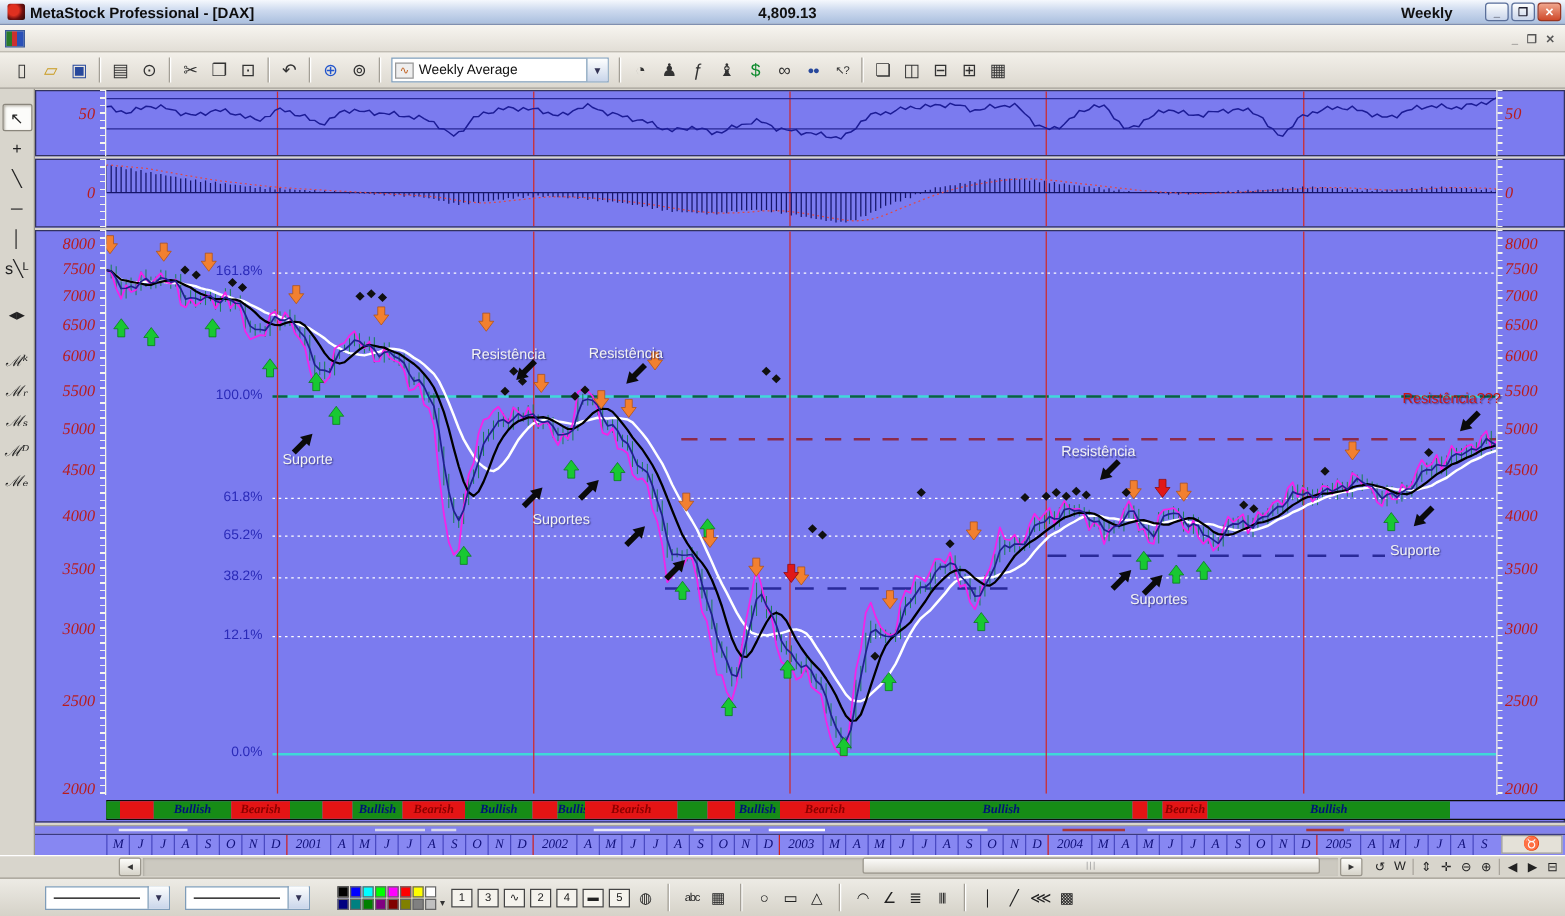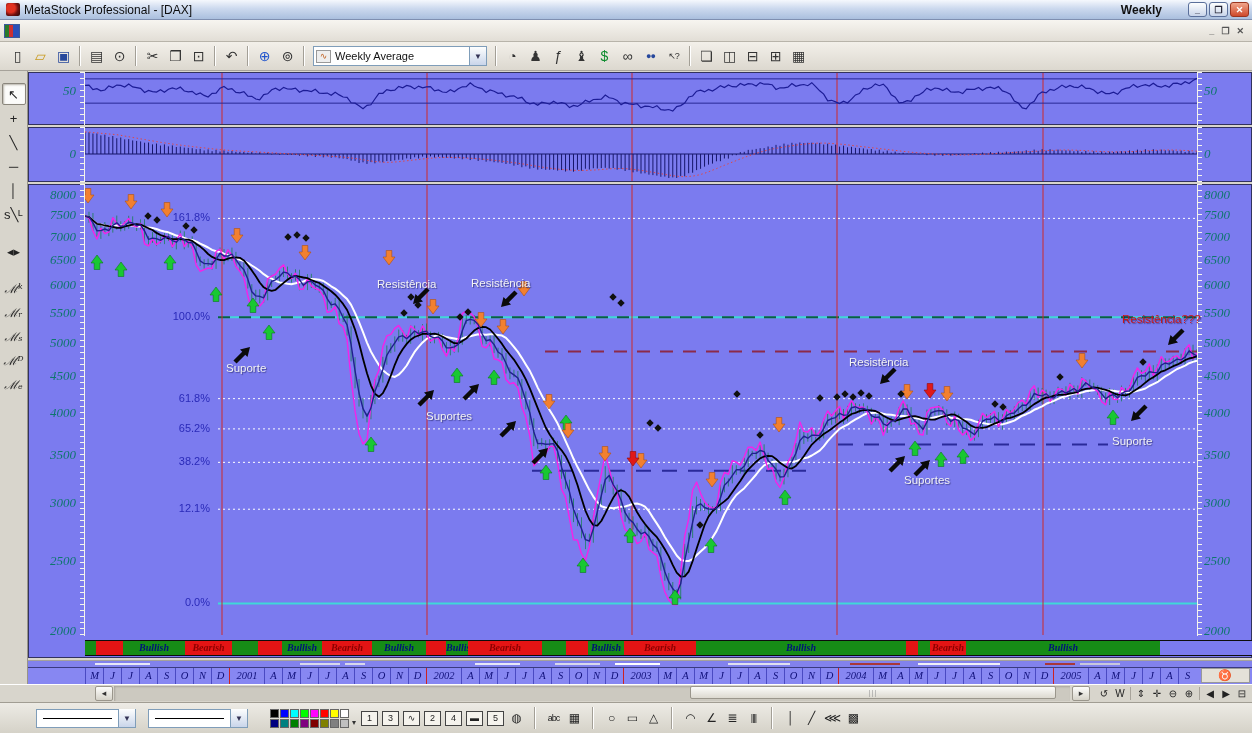--- a/index.html
+++ b/index.html
@@ -2,21 +2,21 @@
 <html><head>
 <meta charset="utf-8">
 <style>
 *{margin:0;padding:0;box-sizing:border-box}
 html,body{width:1252px;height:733px}
 body{font-family:"Liberation Sans",sans-serif;background:#666}
 #root{position:relative;width:1252px;height:733px;background:#d8d5cc;overflow:hidden;font-size:11px}
 
 .titlebar{position:absolute;left:0;top:0;width:100%;height:20px;background:linear-gradient(#f5f8fd,#ccd9ee 45%,#aabfde);border-bottom:1px solid #7f8fb0;display:flex;align-items:center;padding:0 4px;z-index:20}
 .appico{width:14px;height:13px;border-radius:2px;background:radial-gradient(circle at 35% 40%,#e03020 0 35%,#701010 60%,#200808 100%);margin:0 4px 0 2px}
-.ttl{font-weight:normal;font-size:12px;color:#0d0d0d}
+.ttl{font-weight:bold;font-size:12px;color:#0d0d0d}
 .tcenter{position:absolute;left:420px;width:420px;text-align:center;font-weight:bold;font-size:12px;color:#111}
 .tper{position:absolute;right:90px;font-weight:bold;font-size:12px;color:#111}
 .winb{position:absolute;right:3px;top:2px;display:flex;gap:2px}
 .wb{width:19px;height:15px;border:1px solid #5a6f9a;border-radius:3px;background:linear-gradient(#fdfefe,#c9d5ea);display:flex;align-items:center;justify-content:center;font-size:9px;font-weight:bold;color:#223}
 .wb.close{background:linear-gradient(#f0a58c,#cf4a2b);color:#fff;border-color:#9a3520}
 
 .menubar{position:absolute;top:20px;left:0;width:100%;height:22px;background:linear-gradient(#f7f5f0,#e2ded6);border-bottom:1px solid #b8b4aa;display:flex;align-items:center;padding-left:4px;z-index:20}
 .chartico{width:16px;height:14px;border:1px solid #3a5a9a;background:linear-gradient(90deg,#2a7a2a 0 32%,#cc3030 32% 60%,#2a50b8 60%);margin-right:8px}
 .menu-item{padding:2px 8px;color:#111;cursor:default}
 .childctl{position:absolute;right:8px;display:flex;gap:7px;color:#555;font-size:9px;font-weight:bold}
@@ -37,21 +37,21 @@
 .ltool.script{font-family:"DejaVu Serif",serif;font-style:italic;font-size:12px}
 .lgap{height:13px}
 
 .panel{position:absolute;left:28px;width:1224px;background:#7b7bef;border:1px solid #32325e;z-index:1}
 #p1{top:72px;height:53px}
 #p2{top:127px;height:55px}
 #p3{top:184px;height:474px}
 svg.plot{position:absolute;left:85px;z-index:2;overflow:hidden}
 .rulL{position:absolute;left:80px;width:5px;z-index:3;border-right:1px solid #f4f4ec;background:repeating-linear-gradient(to bottom,#f4f4ec 0 1px,transparent 1px 6px)}
 .rulR{position:absolute;left:1197px;width:5px;z-index:3;border-left:1px solid #f4f4ec;background:repeating-linear-gradient(to bottom,#f4f4ec 0 1px,transparent 1px 6px)}
-.ylab{position:absolute;font:italic 13px "Liberation Serif",serif;color:#0f766e;z-index:4}
+.ylab{position:absolute;font:italic 13px "Liberation Serif",serif;color:#b91c1c;z-index:4}
 .ylab.L{left:30px;width:46px;text-align:right}
 .ylab.R{left:1204px}
 .fibl{position:absolute;left:124px;width:86px;text-align:right;font:11px "Liberation Sans",sans-serif;color:#2a2ab8;z-index:5}
 .anno{position:absolute;z-index:7;font:11.5px "Liberation Sans",sans-serif;text-shadow:1px 1px 1px rgba(20,20,70,.55);white-space:nowrap}
 
 .ribbon{position:absolute;left:85px;top:640px;width:1186px;height:16px;border:1px solid #0d0d0d;background:#7b7bef;z-index:6}
 .rseg{position:absolute;top:0;height:14px;text-align:center;font:italic bold 10px "Liberation Serif",serif;line-height:14px;overflow:hidden}
 .rseg.g{background:#168c16}.rseg.r{background:#e41414}
 .rlab-bull{color:#00127a}.rlab-bear{color:#8c0000}
 
@@ -82,20 +82,21 @@
 .ltbox{width:17px;height:15px;border:1px solid #444;background:#f5f3ed;font-size:9px;display:flex;align-items:center;justify-content:center;margin:0 2px;color:#222}
 </style>
 </head>
 <body>
 
 <div id="root">
 
   <div class="titlebar">
     <span class="appico"></span>
     <span class="ttl">MetaStock Professional - [DAX]</span>
+    <span class="tcenter">4,809.13</span>
     <span class="tper">Weekly</span>
     <span class="winb">
         <span class="wb">_</span>
         <span class="wb">❐</span>
         <span class="wb close">✕</span>
       </span>
   </div>
 
   <div class="menubar">
     <span class="chartico"></span>

